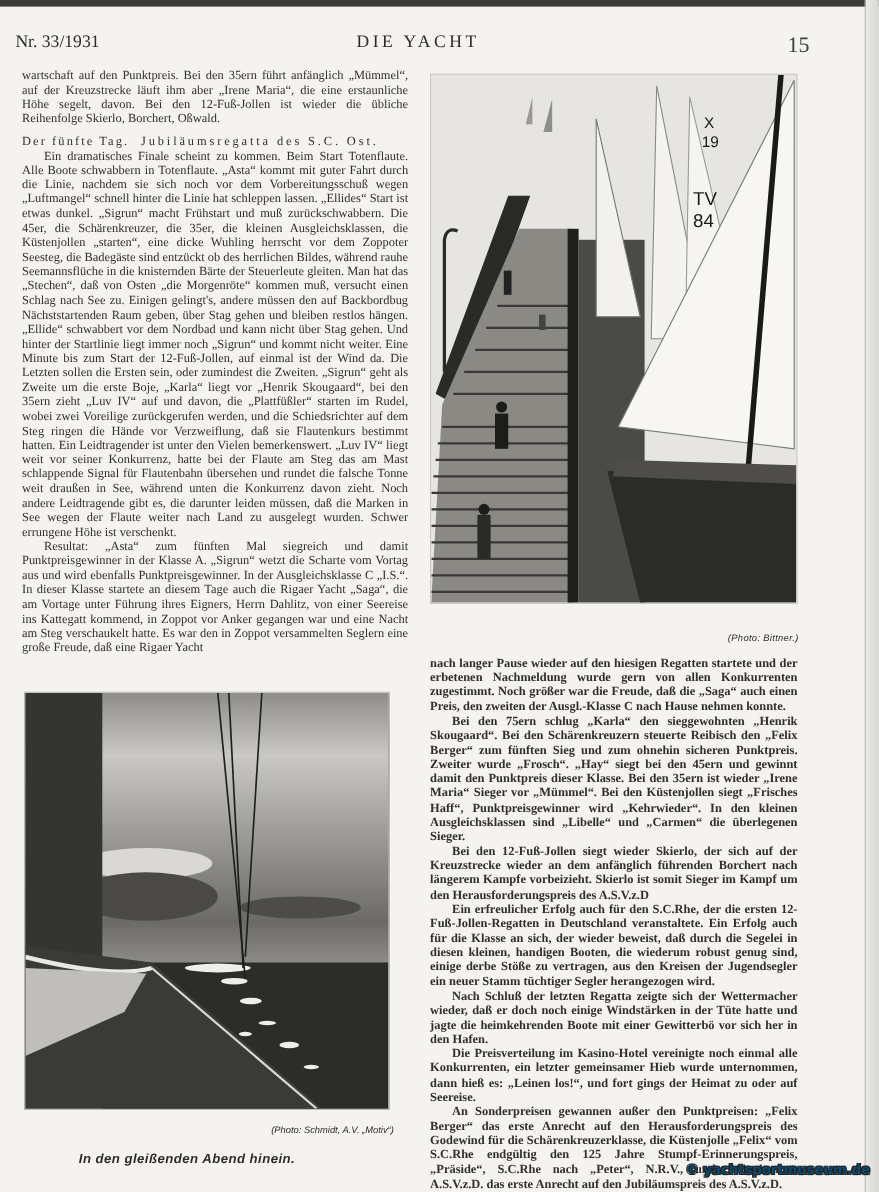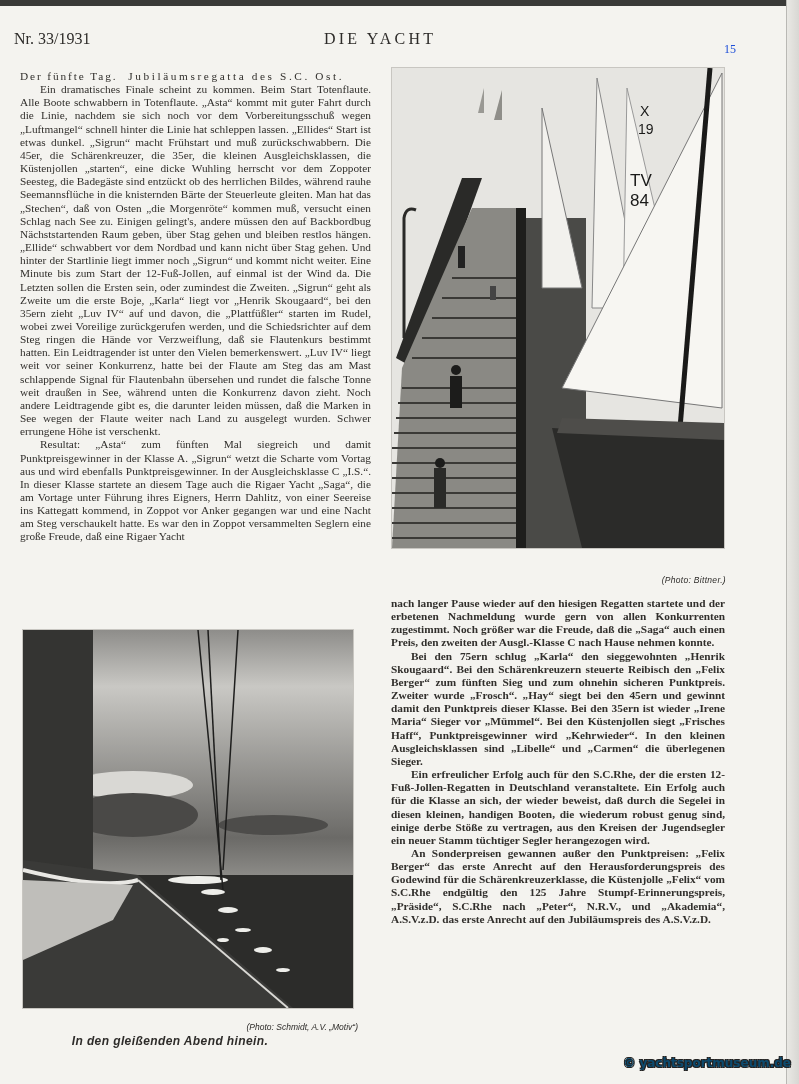--- a/index.html
+++ b/index.html
@@ -7,58 +7,59 @@
     width: 799px; height: 1084px; overflow: hidden; position: relative;
     background: #f4f3ef;
     font-family: "Liberation Serif", serif;
     color: #2a2826;
   }
   .top-edge { position: absolute; left: 0; top: 0; width: 799px; height: 6px; background: #3a3a38; }
   .right-edge { position: absolute; right: 0; top: 0; width: 12px; height: 1084px; background: linear-gradient(to right, #e9e8e4, #d8d7d3); border-left: 1px solid #b9b8b4; }
   .header { position: absolute; top: 30px; left: 14px; width: 730px; height: 22px; text-decoration: underline; }
   .hdr-issue { position: absolute; left: 0; top: 0; font-size: 16px; color: #2d2b29; }
   .hdr-title { position: absolute; left: 310px; top: 0; font-size: 16px; letter-spacing: 3.2px; color: #2d2b29; }
-  .hdr-page { position: absolute; right: 8px; top: 12px; font-size: 12px; color: #1d4ed8; }
+  .hdr-page { position: absolute; right: 8px; top: 0; font-size: 20px; color: #404040; }
 
   .col { position: absolute; font-size: 11.3px; line-height: 13.15px; text-align: justify; color: #312f2c; }
   .col p { margin: 0; text-indent: 20px; }
   .col p.noindent { text-indent: 0; }
   .col-left-top { left: 20px; top: 63px; width: 351px; }
   .col-right-bottom { left: 391px; top: 597px; width: 334px; font-weight: bold; }
   .subhead { letter-spacing: 1.9px; }
   .subhead .sh-b { letter-spacing: 2.6px; margin-left: 6px; }
 
   .photo { position: absolute; overflow: hidden; border: 1px solid #c8c6c1; }
   .photo-pier { left: 391px; top: 67px; width: 332px; height: 480px; background: #e8e7e3; }
   .photo-evening { left: 22px; top: 629px; width: 330px; height: 378px; background: #5a5a58; }
 
   .cap-wrap { position: absolute; font-style: italic; text-align: center; color: #2e2c2a; }
   .cap-pier { left: 391px; top: 563px; width: 335px; }
   .cap-pier .cap-line1 { font-size: 12.5px; letter-spacing: 2.4px; display:block; }
   .cap-pier .cap-line2 { font-size: 12.5px; display:block; margin-top: 0px; }
   .cap-pier .credit { position: absolute; right: 0; top: 12px; font-size: 8.5px; letter-spacing: 0.3px; font-family: "Liberation Sans", sans-serif; }
   .cap-evening { left: 22px; top: 1022px; width: 336px; }
   .cap-evening .credit { display: block; text-align: right; font-size: 8.5px; font-family: "Liberation Sans", sans-serif; }
-  .cap-evening .cap-line { display: block; font-size: 12px; font-weight: bold; font-family: "Liberation Sans", sans-serif; letter-spacing: 0.4px; margin-top: 2px; padding-right: 40px; }
+  .cap-evening .cap-line { display: block; font-size: 12px; font-weight: bold; font-family: "Liberation Sans", sans-serif; letter-spacing: 0.4px; margin-top: 14px; padding-right: 40px; }
 
   .watermark { position: absolute; right: 8px; bottom: 14px; font-family: "DejaVu Sans", sans-serif; font-size: 12px; font-weight: bold; color: #0c4a6e; text-shadow: -1px -1px 0 #222, 1px -1px 0 #222, -1px 1px 0 #222, 1px 1px 0 #222; }
 </style>
 </head>
 <body>
 
 <div class="top-edge"></div>
 <div class="right-edge"></div>
 
 <div class="header">
   <span class="hdr-issue">Nr. 33/1931</span>
   <span class="hdr-title">DIE YACHT</span>
   <span class="hdr-page">15</span>
 </div>
 
 <div class="col col-left-top">
+  <p class="noindent">wartschaft auf den Punktpreis.  Bei den 35ern führt anfänglich „Mümmel“, auf der Kreuzstrecke läuft ihm aber „Irene Maria“, die eine erstaunliche Höhe segelt, davon.  Bei den 12-Fuß-Jollen ist wieder die übliche Reihenfolge Skierlo, Borchert, Oßwald.</p>
   <p class="noindent subhead" style="margin-top:7px;">
     <span>Der fünfte Tag.</span>
     <span class="sh-b">Jubiläumsregatta des S.C. Ost.</span>
   </p>
   <p>Ein dramatisches Finale scheint zu kommen.  Beim Start Totenflaute.  Alle Boote schwabbern in Totenflaute.  „Asta“ kommt mit guter Fahrt durch die Linie, nachdem sie sich noch vor dem Vorbereitungsschuß wegen „Luftmangel“ schnell hinter die Linie hat schleppen lassen.  „Ellides“ Start ist etwas dunkel. „Sigrun“ macht Frühstart und muß zurückschwabbern. Die 45er, die Schärenkreuzer, die 35er, die kleinen Ausgleichsklassen, die Küstenjollen „starten“, eine dicke Wuhling herrscht vor dem Zoppoter Seesteg, die Badegäste sind entzückt ob des herrlichen Bildes, während rauhe Seemannsflüche in die knisternden Bärte der Steuerleute gleiten.  Man hat das „Stechen“, daß von Osten „die Morgenröte“ kommen muß, versucht einen Schlag nach See zu.  Einigen gelingt's,  andere müssen den auf Backbordbug Nächststartenden Raum geben, über Stag gehen und bleiben restlos hängen.  „Ellide“ schwabbert vor dem Nordbad und kann nicht über Stag gehen.  Und hinter der Startlinie liegt immer noch „Sigrun“ und kommt nicht weiter.  Eine Minute bis zum Start der 12-Fuß-Jollen, auf einmal ist der Wind da.  Die Letzten sollen die Ersten sein, oder zumindest die Zweiten. „Sigrun“ geht als Zweite um die erste Boje, „Karla“ liegt vor „Henrik Skougaard“, bei den 35ern zieht „Luv IV“ auf und davon, die „Plattfüßler“ starten im Rudel, wobei zwei Voreilige zurückgerufen werden, und die Schiedsrichter auf dem Steg ringen die Hände vor Verzweiflung, daß sie Flautenkurs bestimmt hatten. Ein Leidtragender ist unter den Vielen bemerkenswert. „Luv IV“ liegt weit vor seiner Konkurrenz, hatte bei der Flaute am Steg das am Mast schlappende Signal für Flautenbahn übersehen und rundet die falsche Tonne weit draußen in See,  während unten die Konkurrenz davon zieht.  Noch andere Leidtragende gibt es, die darunter leiden müssen, daß die Marken in See wegen der Flaute weiter nach Land zu ausgelegt wurden. Schwer errungene Höhe ist verschenkt.</p>
   <p>Resultat:  „Asta“ zum fünften Mal siegreich und damit Punktpreisgewinner in der Klasse A. „Sigrun“ wetzt die Scharte vom Vortag aus und wird ebenfalls Punktpreisgewinner.  In der Ausgleichsklasse C „I.S.“.  In dieser Klasse startete an diesem Tage auch die Rigaer Yacht „Saga“, die am Vortage unter Führung ihres Eigners, Herrn Dahlitz, von einer Seereise ins Kattegatt kommend,  in Zoppot vor Anker gegangen war und eine Nacht am Steg verschaukelt hatte.  Es war den in Zoppot versammelten Seglern eine große Freude, daß eine Rigaer Yacht</p>
 </div>
 
 <div class="photo photo-pier">
   <svg width="332" height="480" viewBox="0 0 332 480">
@@ -118,21 +119,24 @@
   </svg>
 </div>
 
 <div class="cap-wrap cap-pier">
   <span class="credit">(Photo: Bittner.)</span>
 </div>
 
 <div class="col col-right-bottom">
   <p class="noindent">nach langer Pause wieder auf den hiesigen Regatten startete und der erbetenen Nachmeldung wurde gern von allen Konkurrenten zugestimmt. Noch größer war die Freude, daß die „Saga“ auch einen Preis, den zweiten der Ausgl.-Klasse C nach Hause nehmen konnte.</p>
   <p>Bei den 75ern schlug „Karla“ den sieggewohnten „Henrik Skougaard“.  Bei den Schärenkreuzern steuerte Reibisch den „Felix Berger“ zum fünften Sieg und zum ohnehin sicheren Punktpreis.  Zweiter wurde „Frosch“. „Hay“ siegt bei den 45ern und gewinnt damit den Punktpreis dieser Klasse.  Bei den 35ern ist wieder „Irene Maria“ Sieger vor „Mümmel“. Bei den Küstenjollen siegt „Frisches Haff“, Punktpreisgewinner wird „Kehrwieder“.  In den kleinen Ausgleichsklassen sind „Libelle“ und „Carmen“ die überlegenen Sieger.</p>
+  <p>Bei den 12-Fuß-Jollen siegt wieder Skierlo, der sich auf der Kreuzstrecke wieder an dem anfänglich führenden Borchert nach längerem Kampfe vorbeizieht.  Skierlo ist somit Sieger im Kampf um den Herausforderungspreis des A.S.V.z.D</p>
   <p>Ein erfreulicher Erfolg auch für den S.C.Rhe, der die ersten 12-Fuß-Jollen-Regatten in Deutschland veranstaltete.  Ein Erfolg auch für die Klasse an sich, der wieder beweist, daß durch die Segelei in diesen kleinen, handigen Booten, die wiederum robust genug sind,  einige derbe Stöße zu vertragen,  aus den Kreisen der Jugendsegler ein neuer Stamm tüchtiger Segler herangezogen wird.</p>
+  <p>Nach Schluß der letzten Regatta zeigte sich der Wettermacher wieder, daß er doch noch einige Windstärken in der Tüte hatte und jagte die heimkehrenden Boote mit einer Gewitterbö vor sich her in den Hafen.</p>
+  <p>Die Preisverteilung im Kasino-Hotel vereinigte noch einmal alle Konkurrenten, ein letzter gemeinsamer Hieb wurde unternommen, dann hieß es: „Leinen los!“, und fort gings der Heimat zu oder auf Seereise.</p>
   <p>An Sonderpreisen gewannen außer den Punktpreisen: „Felix Berger“ das erste Anrecht auf den Herausforderungspreis des Godewind für die Schärenkreuzerklasse, die Küstenjolle „Felix“ vom S.C.Rhe endgültig den 125 Jahre Stumpf-Erinnerungspreis, „Präside“, S.C.Rhe nach „Peter“, N.R.V., und „Akademia“, A.S.V.z.D. das erste Anrecht auf den Jubiläumspreis des A.S.V.z.D.</p>
 </div>
 
 <div class="photo photo-evening">
   <svg width="330" height="378" viewBox="0 0 330 378">
     <defs>
       <linearGradient id="sky" x1="0" y1="0" x2="0" y2="1">
         <stop offset="0" stop-color="#8e8d8a"></stop>
         <stop offset="0.15" stop-color="#c9c8c4"></stop>
         <stop offset="0.55" stop-color="#6b6a67"></stop>

